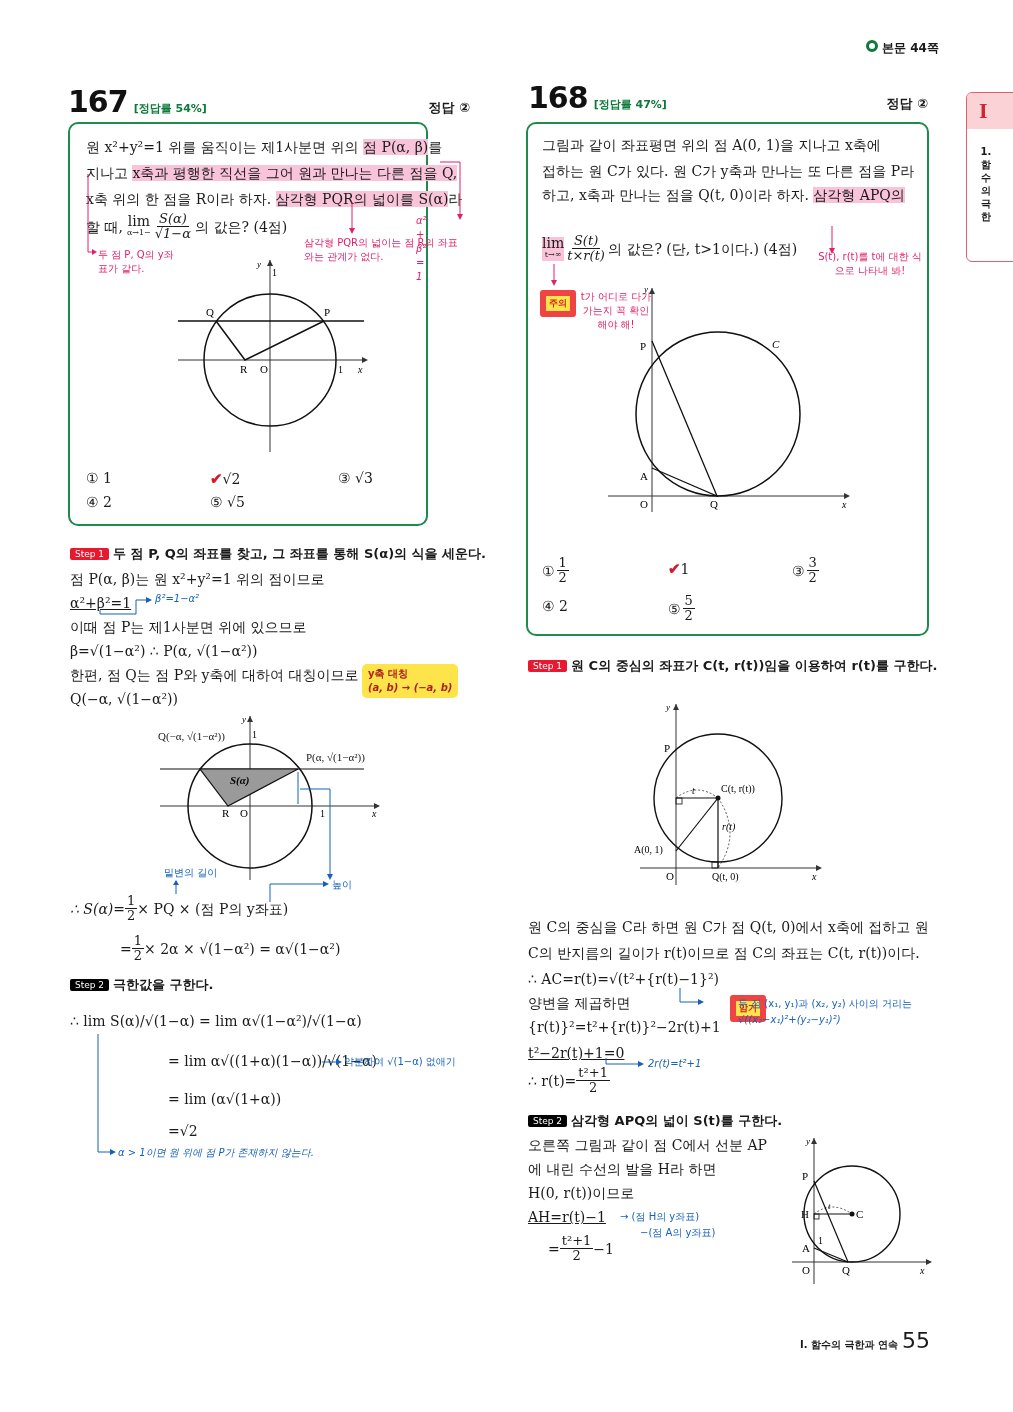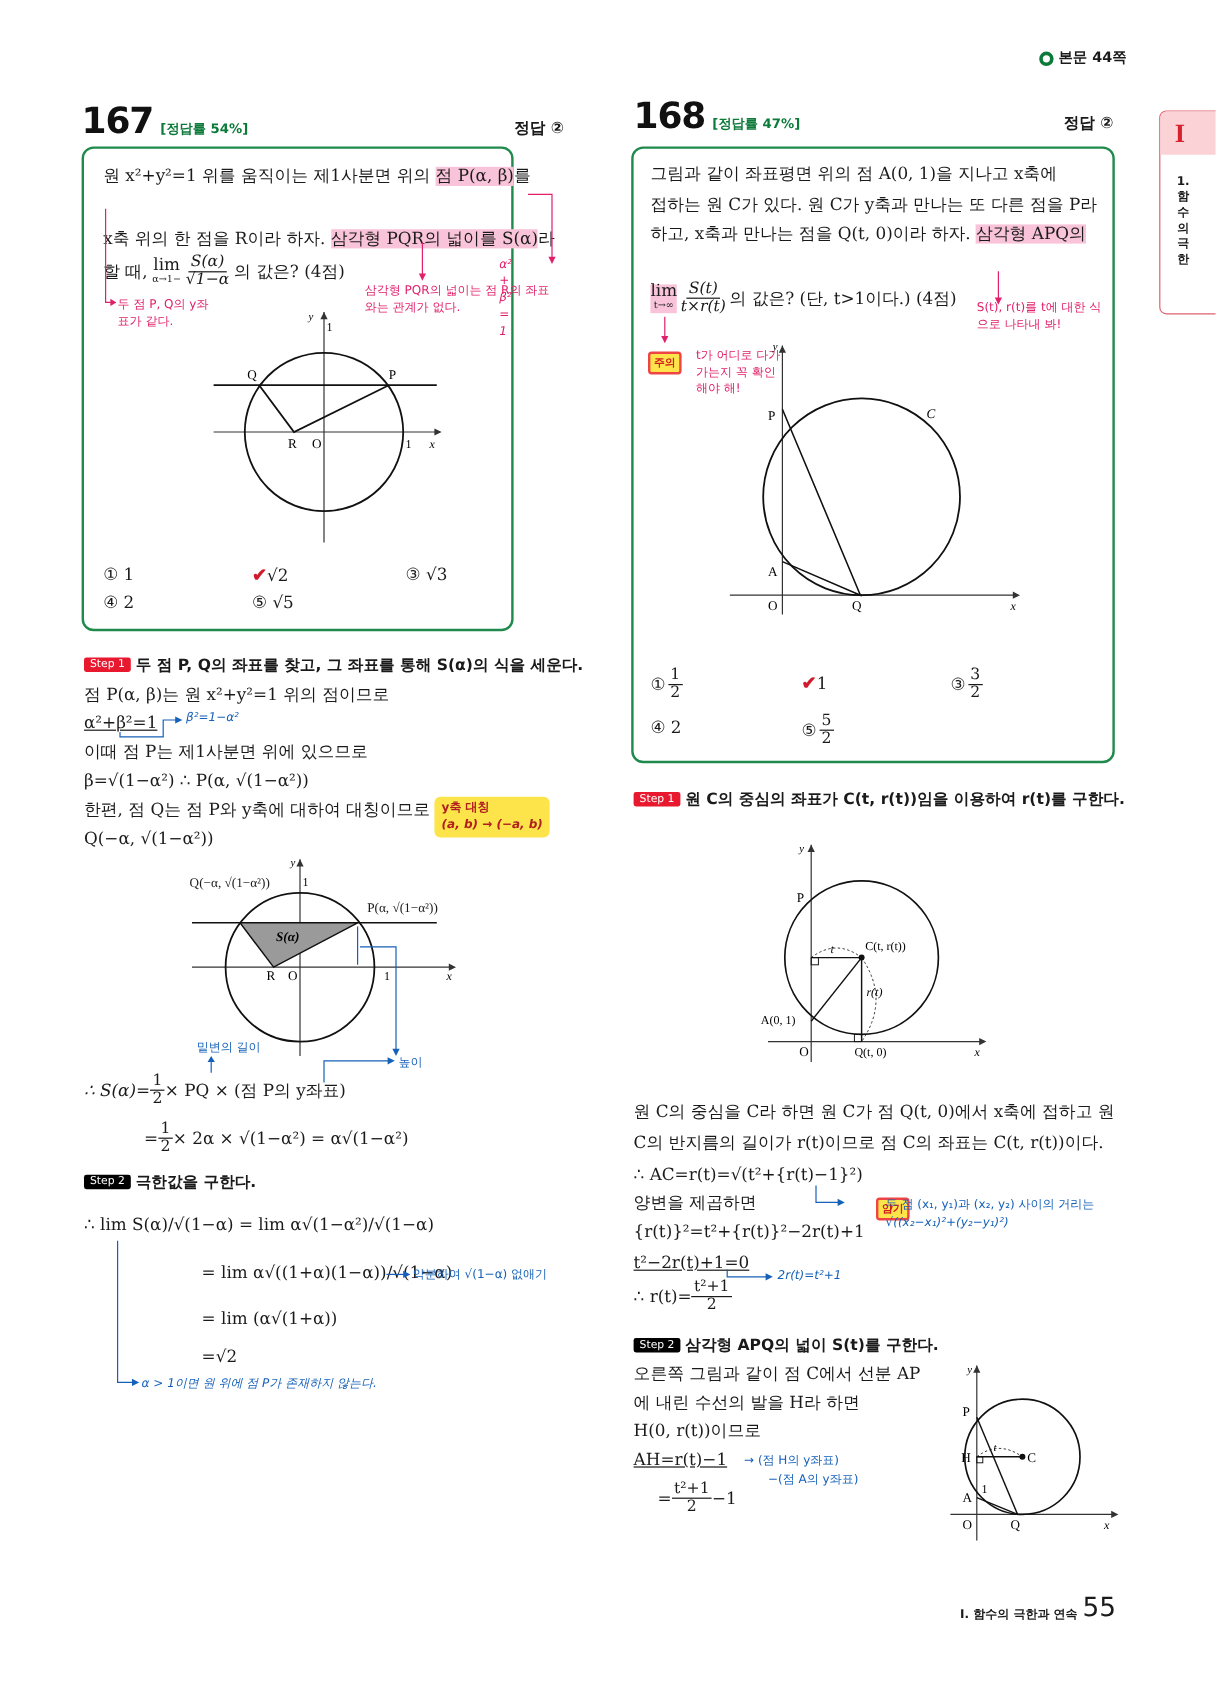--- a/index.html
+++ b/index.html
@@ -6,21 +6,21 @@
   body {
     width: 1013px; height: 1412px; background: #ffffff; position: relative;
     font-family: "DejaVu Serif", serif; color: #1a1a1a; overflow: hidden;
   }
   .abs { position: absolute; }
   .sans { font-family: "DejaVu Sans", sans-serif; }
   .serif { font-family: "Liberation Serif", serif; }
   .it { font-style: italic; }
 
   
-  .ref { top: 40px; left: 866px; font-size: 12px; font-weight: bold; display:flex; align-items:center; gap:4px; }
+  .ref { top: 40px; left: 866px; font-size: 12px; font-weight: bold; display:flex; gap:4px; }
   .ref .dot { width: 12px; height: 12px; border-radius: 50%; border: 3px solid #0d7a3a; background:#fff; }
 
   
   .sidetab { left: 966px; top: 92px; width: 60px; height: 170px; border: 1px solid #e06070; border-radius: 6px; background:#fff; }
   .sidetab .head { height: 36px; background: #fbd2d6; border-radius: 5px 5px 0 0; color:#d8202f; font-size: 22px; font-family:"Liberation Serif", serif; font-weight:bold; padding-left: 12px; line-height: 36px; }
   .sidetab .vt { font-family:"DejaVu Sans",sans-serif; font-size: 10px; font-weight:bold; width: 14px; margin-left: 12px; margin-top: 16px; line-height: 13px; text-align:center; word-break: break-all; }
 
   
   .pnum { font-family: "DejaVu Sans", sans-serif; font-weight: bold; font-size: 30px; letter-spacing: -1px; color:#111; }
   .rate { font-family: "DejaVu Sans", sans-serif; font-weight: bold; font-size: 11px; color: #0d7a3a; margin-left: 6px; }
@@ -33,21 +33,21 @@
   .pink { color: #e0206a; font-family:"DejaVu Sans",sans-serif; font-size: 10px; line-height: 14px; }
   .blue { color: #1560b8; font-family:"DejaVu Sans",sans-serif; font-size: 10px; }
   .stepbadge { display:inline-block; font-family:"DejaVu Sans",sans-serif; font-size: 9px; color:#fff; padding: 1px 5px; border-radius: 2px; margin-right: 4px; vertical-align: middle; }
   .step1 { background: #e8182f; }
   .step2 { background: #000000; }
   .steptitle { font-family:"DejaVu Sans",sans-serif; font-weight:bold; font-size: 13px; }
   .frac { display:inline-flex; flex-direction:column; align-items:center; vertical-align: middle; line-height: 14px; font-size: 13px; }
   .frac .n { border-bottom: 1px solid #1a1a1a; padding: 0 2px; }
   .choice { font-size: 14px; }
   .yellowtag { background:#fde44a; border-radius: 5px; padding: 3px 6px; font-family:"DejaVu Sans",sans-serif; font-size: 10px; color:#b01e1e; font-weight:bold; line-height: 14px; }
-  .tagbox { display:inline-block; background:#fde44a; border:2px solid #ef4444; color:#d21d1d; font-family:"DejaVu Sans",sans-serif; font-size: 9px; font-weight:bold; padding: 1px 3px; border-radius: 3px; }
+  .tagbox { display:inline-block; background:#fde44a; border:6px solid #ef4444; color:#d21d1d; font-family:"DejaVu Sans",sans-serif; font-size: 9px; font-weight:bold; padding: 1px 3px; border-radius: 3px; }
   .footer { font-family:"DejaVu Sans",sans-serif; font-size: 10px; font-weight:bold;text-align:right; }
   .pagenum { font-family:"DejaVu Sans",sans-serif; font-size: 22px; }
   .check { color:#d11a2a; font-size: 15px; font-weight:bold; }
 </style>
 </head>
 <body>
 
 <div class="abs ref sans">
   <span class="dot"></span>
   <span>본문 44쪽</span>
@@ -60,20 +60,23 @@
 
 <div class="abs" style="left:68px; top:84px; width:402px; display:flex; align-items:baseline;">
   <span class="pnum">167</span>
   <span class="rate">[정답률 54%]</span>
   <span class="answer" style="margin-left:auto;">정답 ②</span>
 </div>
 
 <div class="abs box" style="left:68px; top:122px; width:360px; height:404px;">
   <div class="abs line" style="left:16px; top:10px;">
     <span>원 x²+y²=1 위를 움직이는 제1사분면 위의 </span><span class="hl">점 P(α, β)</span><span>를</span>
+  </div>
+  <div class="abs line" style="left:16px; top:36px;">
+    <span>지나고 </span><span class="hl">x축과 평행한 직선을 그어 원과 만나는 다른 점을 Q,</span>
   </div>
   <div class="abs line" style="left:16px; top:62px;">
     <span>x축 위의 한 점을 R이라 하자. </span><span class="hl">삼각형 PQR의 넓이를 S(α)</span><span>라</span>
   </div>
   <div class="abs line" style="left:16px; top:88px; display:flex; align-items:center; gap:4px;">
     <span>할 때, </span>
     <span style="display:inline-flex; flex-direction:column; align-items:center; line-height:12px;">
       <span style="font-size:14px;">lim</span>
       <span style="font-size:8px;">α→1−</span>
     </span>
@@ -201,21 +204,21 @@
   <polygon points="246,29 246,35 252,32" fill="#1560b8"></polygon>
 </svg>
 <div class="abs blue it" style="left:118px; top:1146px;">α &gt; 1이면 원 위에 점 P가 존재하지 않는다.</div>
 
 <div class="abs" style="left:528px; top:80px; width:400px; display:flex; align-items:baseline;">
   <span class="pnum">168</span>
   <span class="rate">[정답률 47%]</span>
   <span class="answer" style="margin-left:auto;">정답 ②</span>
 </div>
 
-<div class="abs box" style="left:526px; top:122px; width:403px; height:514px;">
+<div class="abs box" style="left:526px; top:122px; width:403px; height:514px;text-align:center;">
   <div class="abs line" style="left:14px; top:8px;">그림과 같이 좌표평면 위의 점 A(0, 1)을 지나고 x축에</div>
   <div class="abs line" style="left:14px; top:34px;">접하는 원 C가 있다. 원 C가 y축과 만나는 또 다른 점을 P라</div>
   <div class="abs line" style="left:14px; top:58px;"><span>하고, x축과 만나는 점을 Q(t, 0)이라 하자. </span><span class="hl">삼각형 APQ의</span></div>
   <div class="abs line" style="left:14px; top:110px; display:flex; align-items:center; gap:3px;">
     <span style="display:inline-flex; flex-direction:column; align-items:center; line-height:12px;" class="hl">
       <span style="font-size:14px;">lim</span>
       <span style="font-size:8px;">t→∞</span>
     </span>
     <span class="frac">
         <span class="n it">S(t)</span>

